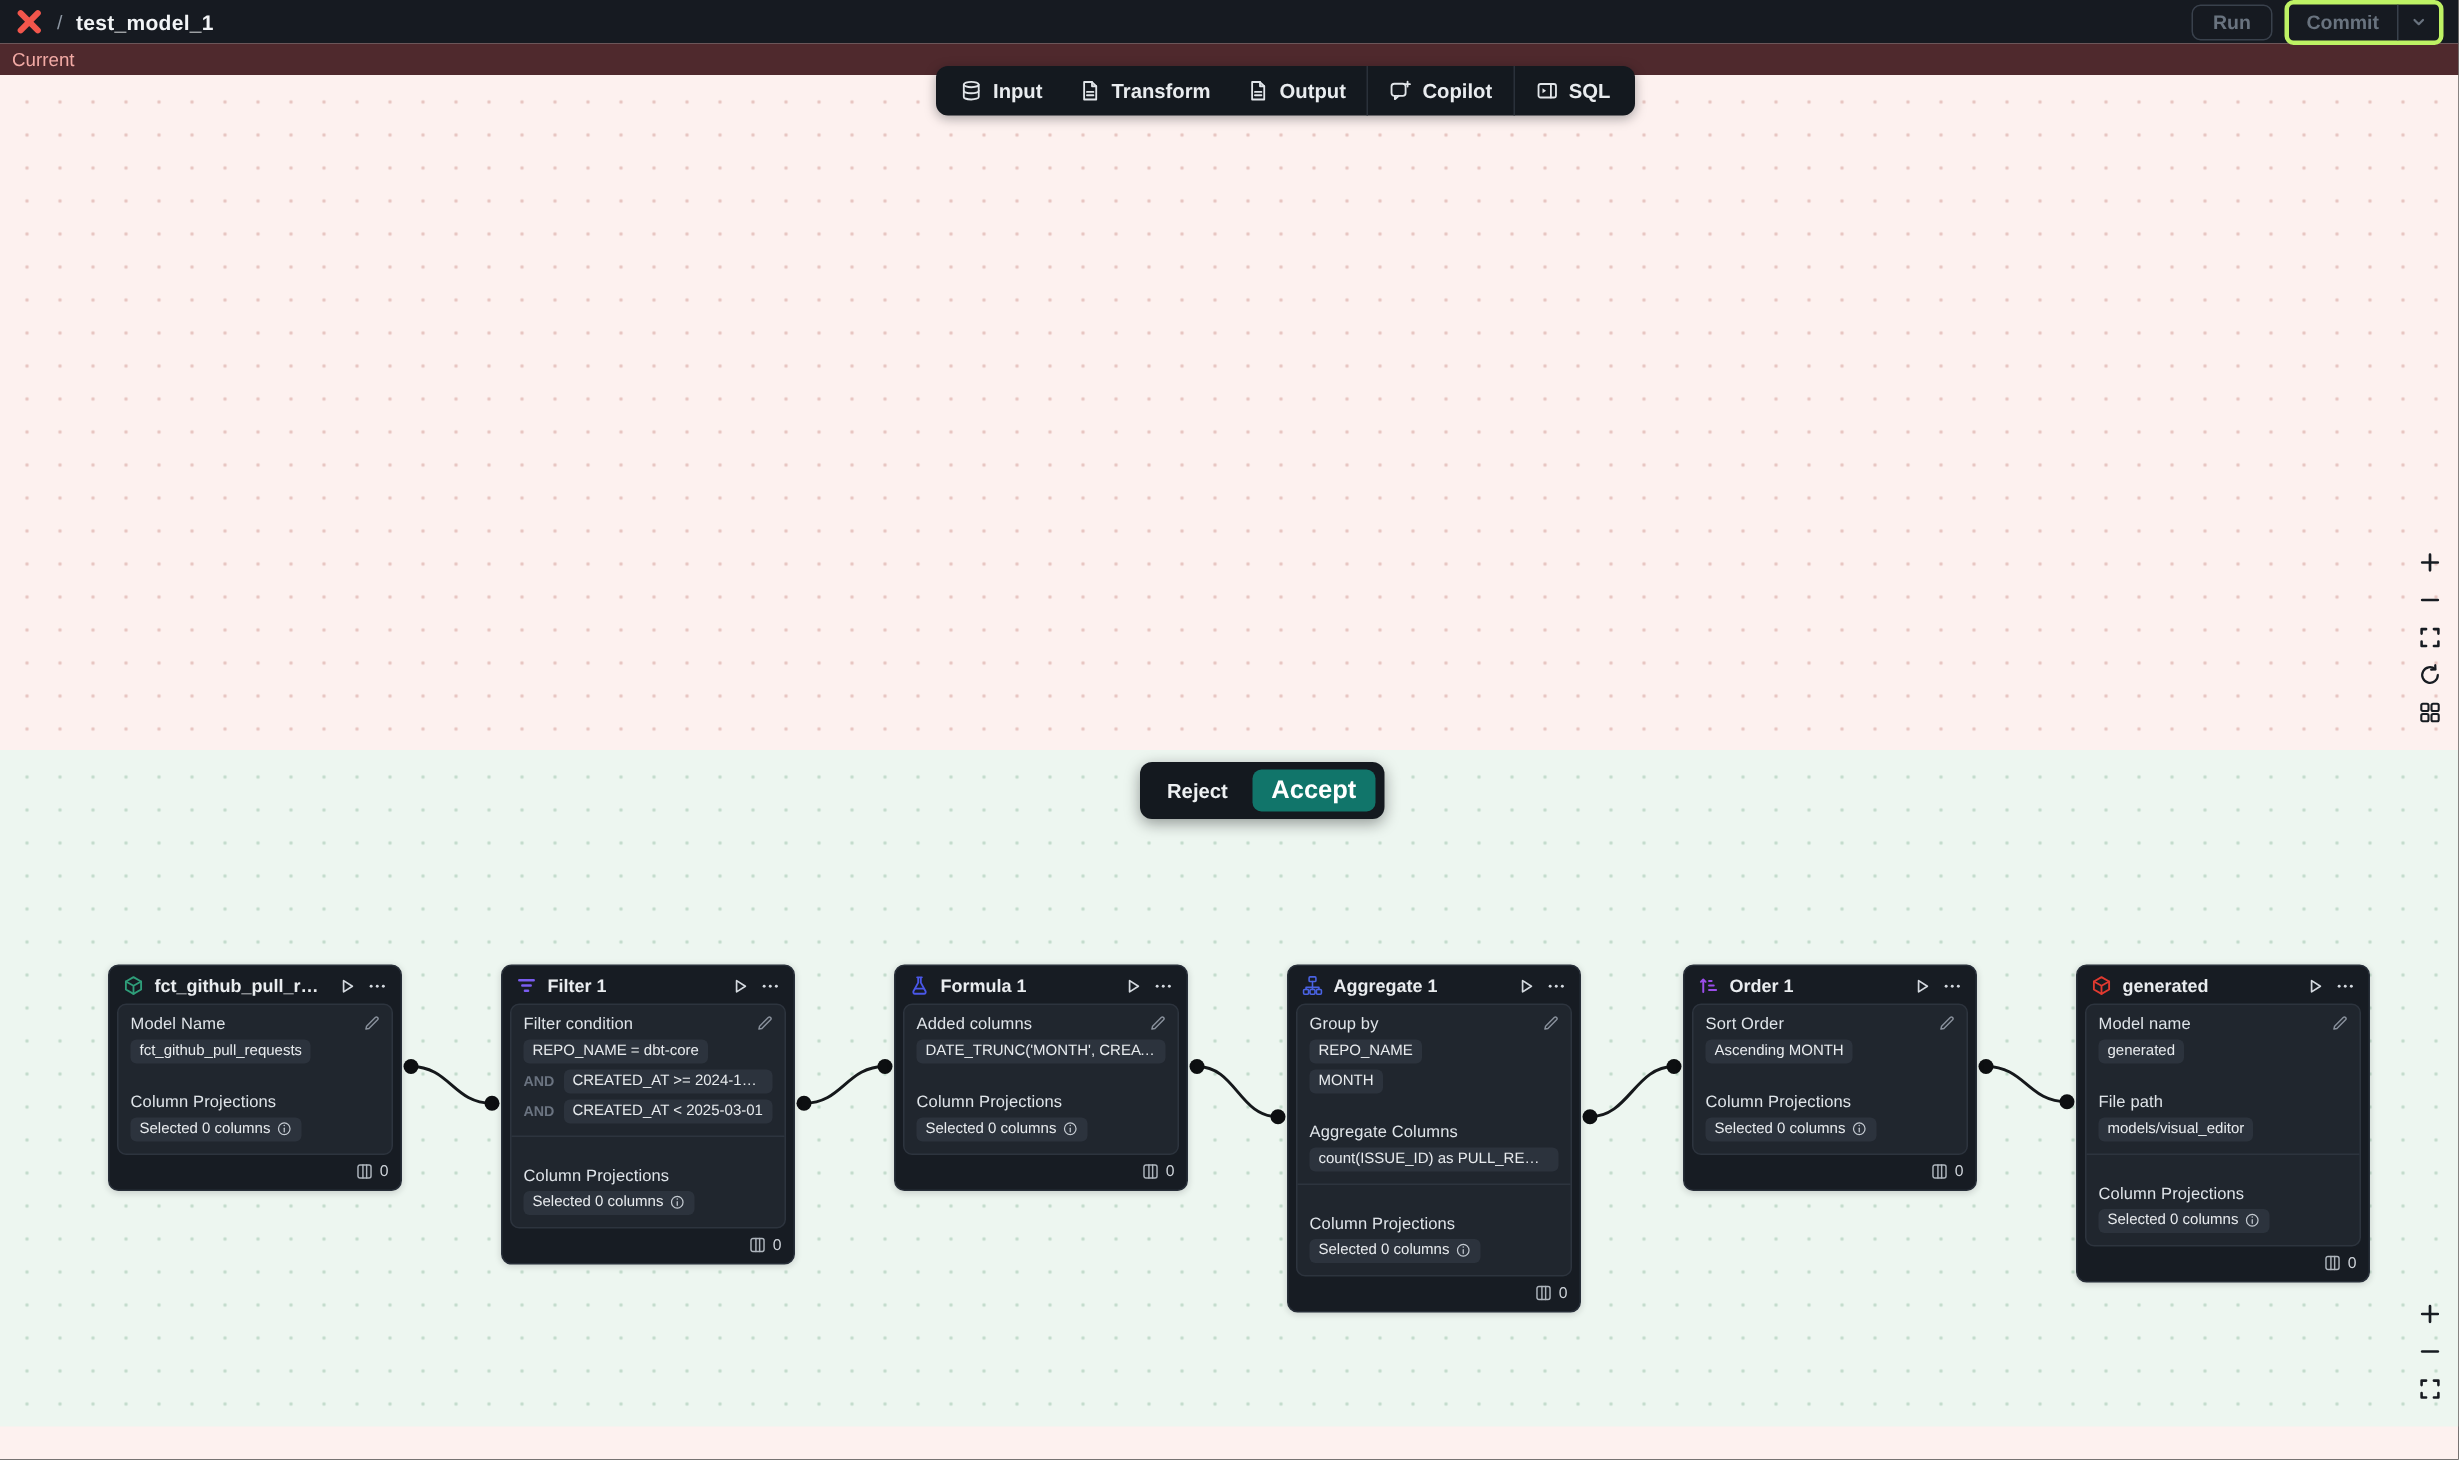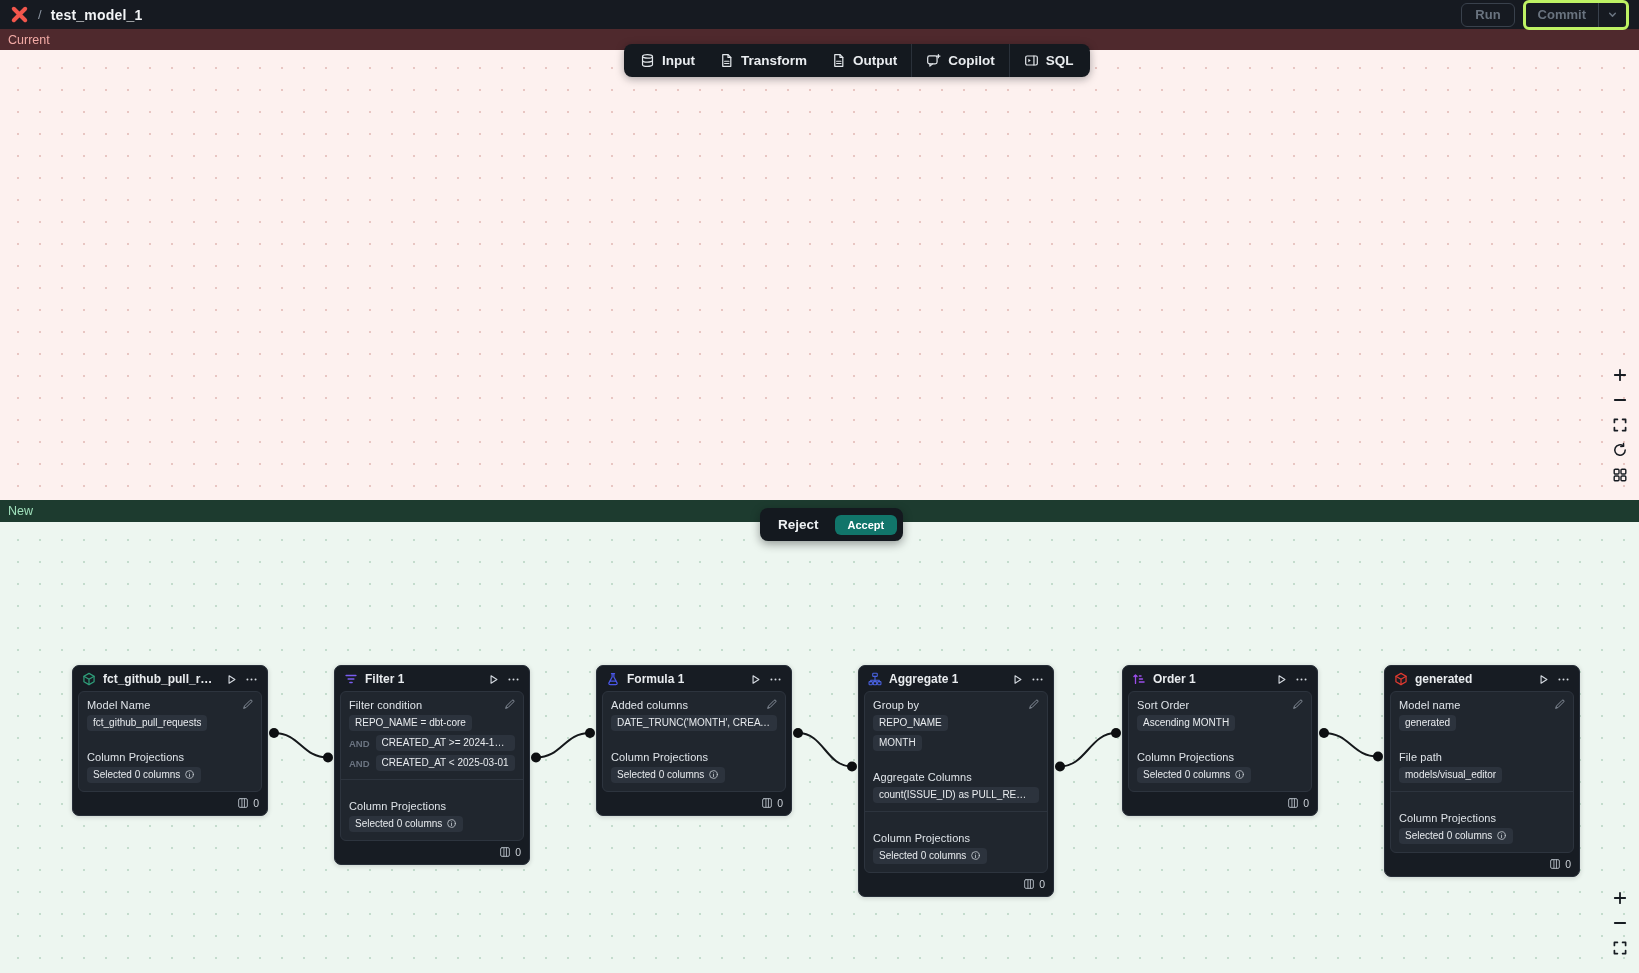--- a/index.html
+++ b/index.html
@@ -43,21 +43,21 @@
   
   .ctrl-stack{position:absolute;right:7px;bottom:13px;display:flex;flex-direction:column;gap:1px;z-index:4;}
   .ctrl-btn{width:25px;height:24px;display:flex;align-items:center;justify-content:center;
     background:none;border:none;color:#171c22;cursor:pointer;padding:0;}
   .ctrl-btn .icon{width:16px;height:16px;display:flex;}
 
   
   .review-panel{position:absolute;left:760px;top:508px;display:flex;align-items:center;gap:4px;
     background:#14191f;border-radius:8px;padding:5px 6px;z-index:20;box-shadow:0 3px 10px rgba(10,12,16,.4);}
   .reject{font-family:inherit;font-size:13.5px;font-weight:600;color:#eef1f3;background:none;border:none;padding:4px 12px;cursor:pointer;}
-  .accept{font-family:inherit;font-size:11px;font-weight:700;color:#fff;border:none;border-radius:6px;padding:4px 13px;cursor:pointer;}
+  .accept{font-family:inherit;font-size:17px;font-weight:700;color:#fff;border:none;border-radius:6px;padding:4px 13px;cursor:pointer;}
 
   
   .node{position:absolute;background:#171c23;border:1px solid #272e38;border-radius:7px;
     box-shadow:0 1px 5px rgba(20,24,30,.18);color:#e9ecef;z-index:3;}
   .node-header{display:flex;align-items:center;gap:7px;padding:6px 9px 5px;}
   .node-icon{width:14px;height:14px;display:flex;flex:none;}
   .node-title{font-size:12px;font-weight:700;white-space:nowrap;overflow:hidden;text-overflow:ellipsis;}
   .node-actions{margin-left:auto;display:flex;align-items:center;gap:7px;}
   .node-action{width:13px;height:13px;display:flex;background:none;border:none;color:#d4d9df;padding:0;cursor:pointer;}
   .node-body{position:relative;margin:0 5px;background:#20262e;border:1px solid #2d343e;border-radius:6px;padding:7px 8px 8px;}
@@ -212,23 +212,20 @@
               <rect x="2.2" y="2.2" width="4.8" height="4.8" rx="1"></rect>
               <rect x="9" y="2.2" width="4.8" height="4.8" rx="1"></rect>
               <rect x="2.2" y="9" width="4.8" height="4.8" rx="1"></rect>
               <rect x="9" y="9" width="4.8" height="4.8" rx="1"></rect>
             </svg>
           </span>
         </button>
       </div>
   </div>
 
-  <div class="version-bar new" style="background: rgb(29, 59, 47); color: rgb(159, 224, 187);">
-    <span>New</span>
-  </div>
 
   <div class="canvas new-canvas">
     <svg id="edges" class="edges" viewBox="0 0 1639 451" preserveAspectRatio="none">
         <path d="M 274 211 C 300 211, 302 235.5, 328 235.5" class="edge"></path>
         <circle cx="274" cy="211" r="5" class="handle"></circle>
         <circle cx="328" cy="235.5" r="5" class="handle"></circle>
         <path d="M 536 235.5 C 562 235.5, 564 211, 590 211" class="edge"></path>
         <circle cx="536" cy="235.5" r="5" class="handle"></circle>
         <circle cx="590" cy="211" r="5" class="handle"></circle>
         <path d="M 798 211 C 824 211, 826 244.5, 852 244.5" class="edge"></path>

